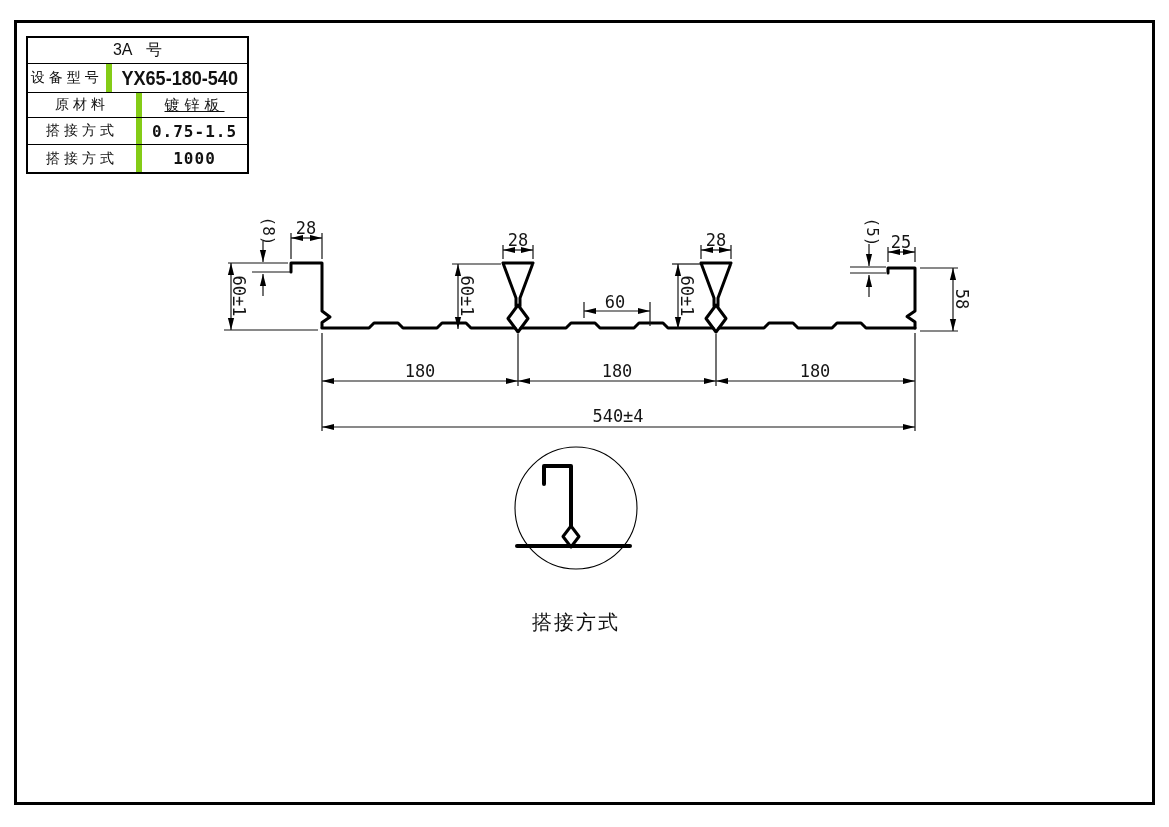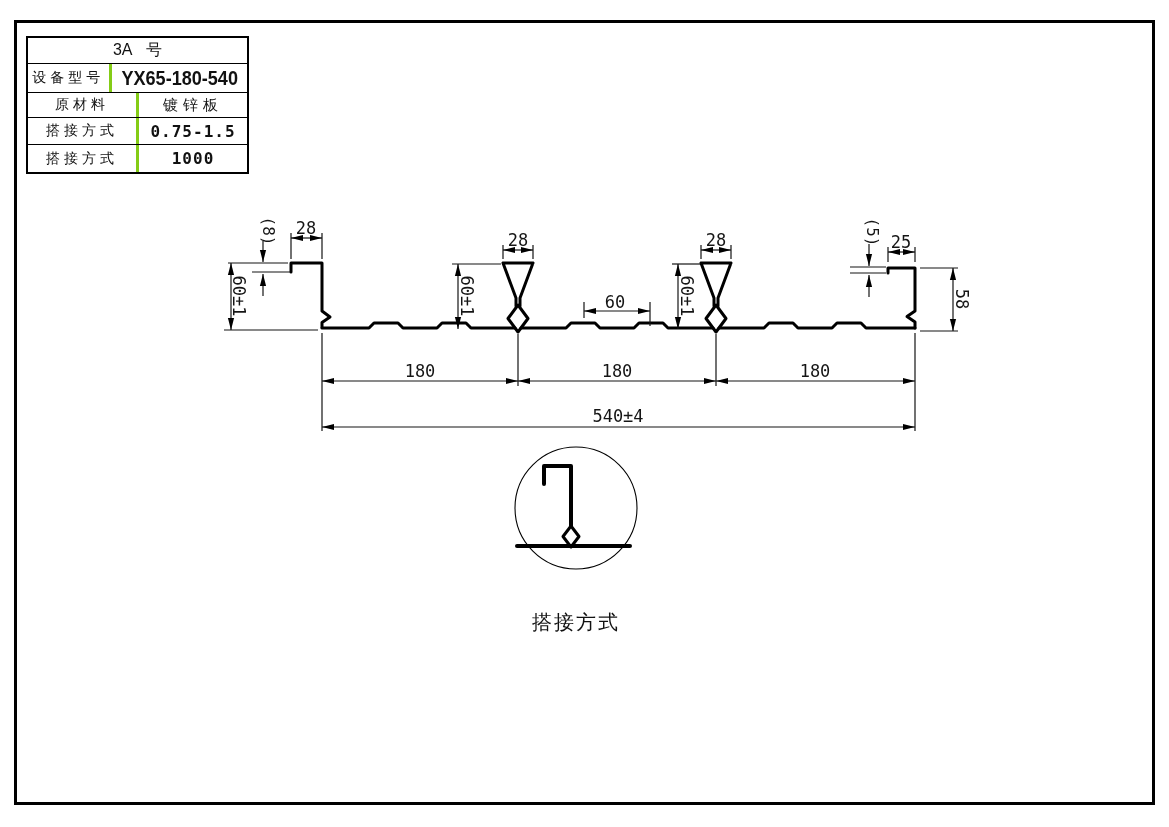--- a/index.html
+++ b/index.html
@@ -5,27 +5,27 @@
   html,body{margin:0;padding:0;background:#fff;}
   .page{position:relative;width:1169px;height:827px;background:#fff;overflow:hidden;
         font-family:"Liberation Sans",sans-serif;color:#111;text-align:center;}
   .frame{position:absolute;left:14px;top:20px;width:1135px;height:779px;border:3px solid #000;}
   
   .spec{position:absolute;left:26px;top:36px;width:219px;border:2px solid #000;background:#fff;}
   .trow{display:flex;border-top:1px solid #000;}
   .trow:first-child{border-top:none;}
   .ttitle{width:100%;height:25px;display:flex;align-items:center;justify-content:center;
           font-size:16px;word-spacing:10px;}
-  .tlabel{width:108px;border-right:3px solid #84cc16;display:flex;align-items:center;justify-content:center;
+  .tlabel{width:108px;border-right:6px solid #84cc16;display:flex;align-items:center;justify-content:center;
           font-size:14px;letter-spacing:4px;}
   .tvalue{flex:1;display:flex;align-items:center;justify-content:center;font-size:16px;}
   .r2{height:28px;} .r3{height:24px;} .r4{height:26px;} .r5{height:27px;}
   .model{font-weight:bold;font-size:21px;letter-spacing:0;white-space:nowrap;}
   .model>span{display:inline-block;transform:scaleX(.86);}
-  .val-cjk{letter-spacing:5px;font-size:15px;}
+  .val-cjk{letter-spacing:5px;font-size:15px;text-decoration:underline;}
   .val-num{font-size:16px;letter-spacing:1px;font-family:"DejaVu Sans Mono",monospace;font-weight:bold;}
   
   svg.cad{position:absolute;left:0;top:0;}
   .outline{stroke:#000;stroke-width:3;fill:none;stroke-linejoin:round;stroke-linecap:round;}
   .dline{stroke:#151515;stroke-width:1.2;fill:none;}
   .dt{font-family:"DejaVu Sans Mono",monospace;font-size:17px;fill:#151515;text-anchor:middle;}
   .dts{font-size:16px;}
   .cap{font-family:"Liberation Sans",sans-serif;font-size:20px;fill:#111;text-anchor:middle;letter-spacing:2px;}
   .thin{stroke:#000;stroke-width:1.1;fill:none;}
   .thick4{stroke:#000;stroke-width:4;fill:none;stroke-linejoin:round;stroke-linecap:round;}

